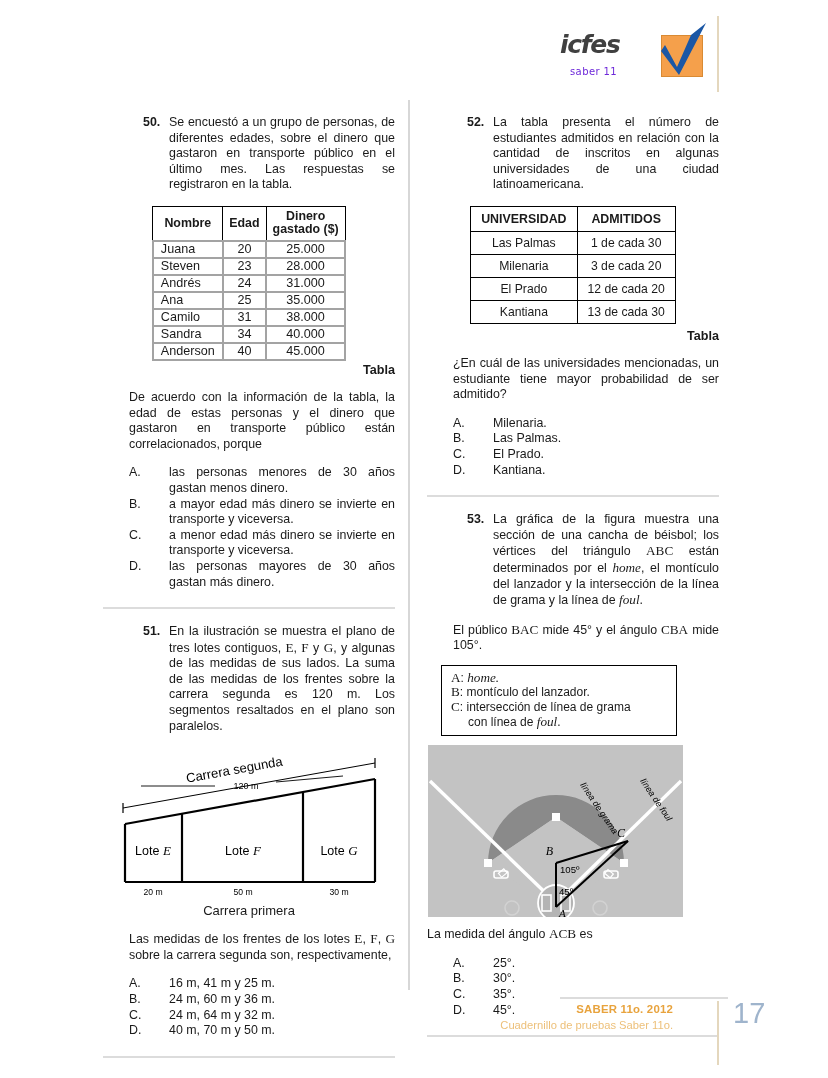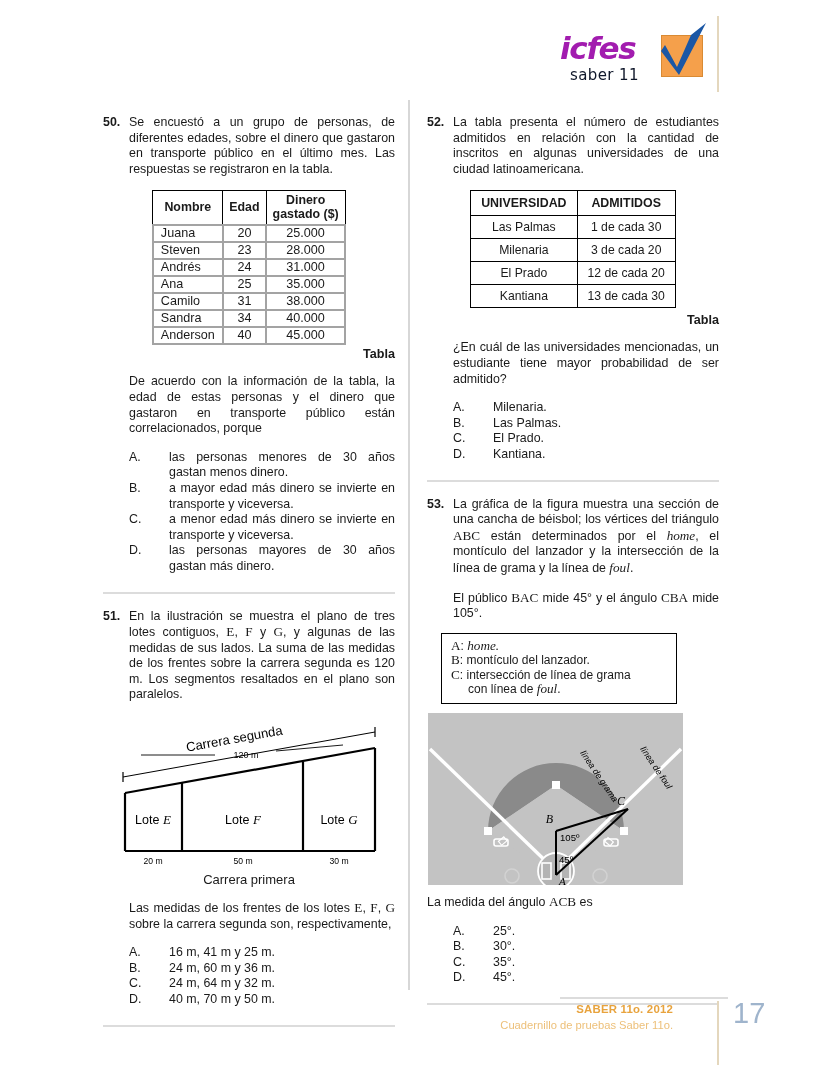--- a/index.html
+++ b/index.html
@@ -3,37 +3,37 @@
 <meta charset="utf-8">
 <style>
   html,body{margin:0;padding:0;background:#fff;}
   body{width:828px;height:1078px;position:relative;overflow:hidden;
        font-family:"Liberation Sans",sans-serif;color:#1a1a1a;}
 
   
   #header{position:absolute;left:0;top:0;width:828px;height:100px;}
   #logo-wrap{position:absolute;left:560px;top:28px;width:150px;height:62px;}
   #logo-text{position:absolute;left:0;top:2px;font-family:"DejaVu Sans",sans-serif;
-      font-size:31px;font-weight:bold;font-style:italic;color:#a21caf;letter-spacing:-1.3px;}
+      font-size:25px;font-weight:bold;font-style:italic;color:#404040;letter-spacing:-1.3px;}
   #logo-sub{position:absolute;left:10px;top:38px;font-family:"DejaVu Sans",sans-serif;
-      font-size:15px;color:#0f172a;letter-spacing:0.4px;}
+      font-size:10px;color:#6d28d9;letter-spacing:0.4px;}
   #logo-box{position:absolute;left:101px;top:7px;width:40px;height:40px;
       background:#f5a04b;border:1px solid #d98a33;}
   #logo-check{position:absolute;left:99px;top:-7px;width:52px;height:58px;}
   #header-rule{position:absolute;left:717px;top:16px;width:2px;height:76px;background:#e4d7bd;}
 
   
   .col{position:absolute;top:115px;width:292px;}
   #col-left{left:103px;}
   #col-right{left:427px;}
   #col-divider{position:absolute;left:408px;top:100px;width:2px;height:890px;background:#d7d7d7;}
 
   .q{position:relative;margin-bottom:0;}
   .qhead{display:flex;align-items:flex-start;}
-  .qnum{font-size:12.4px;font-weight:bold;width:26px;flex:0 0 26px;line-height:15.6px;}
+  .qnum{font-size:12.4px;font-weight:bold;width:26px;flex:0 0 26px;line-height:15.6px;margin-left:40px;}
   .qbody{flex:1 1 auto;font-size:12.4px;line-height:15.6px;text-align:justify;}
   .ptxt{font-size:12.4px;line-height:15.6px;text-align:justify;margin-top:13px;}
   .indent{margin-left:26px;}
   .it{font-family:"Liberation Serif",serif;font-style:italic;font-size:13.2px;}
   .itn{font-family:"Liberation Serif",serif;font-style:normal;font-size:13.2px;margin-top:32px;}
 
   
   .opts{margin-top:13px;margin-left:26px;}
   .opt{display:flex;font-size:12.4px;line-height:15.6px;margin-bottom:0;}
   .optl{width:40px;flex:0 0 40px;}

